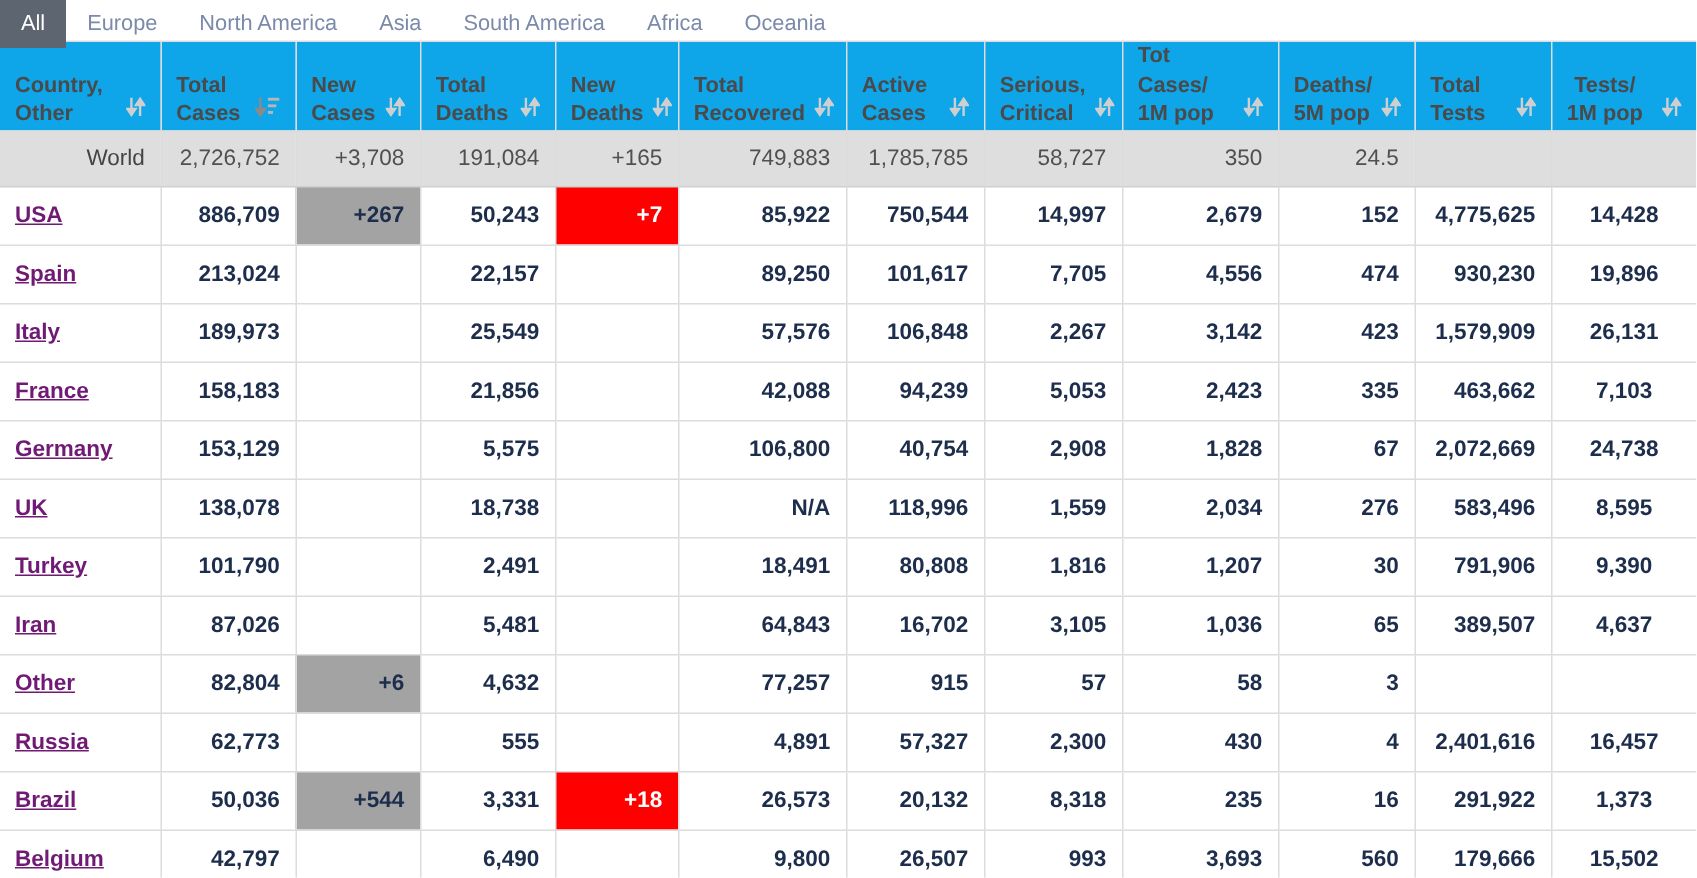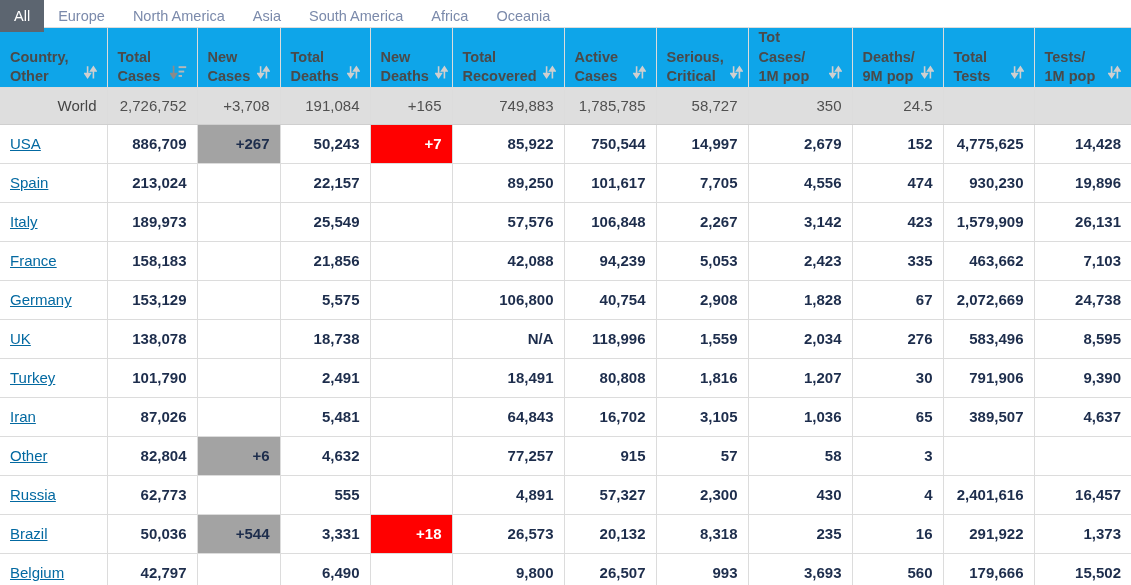--- a/index.html
+++ b/index.html
@@ -58,20 +58,21 @@
   table.stats th,
   table.stats td {
     border-right: 1px solid #dcdcdc;
     border-bottom: 1px solid #dcdcdc;
     padding: 0 10px;
     box-sizing: border-box;
   }
   table.stats th:last-child,
   table.stats td:last-child {
     border-right: none;
+    text-align: center;
   }
 
   thead th {
     vertical-align: bottom;
     text-align: left;
     font-weight: bold;
     color: #4a4a4a;
     height: 58px;
     padding-bottom: 7px;
     padding-top: 6px;
@@ -101,23 +102,23 @@
     font-weight: bold;
     color: #1d2d4c;
     font-size: 15px;
     white-space: nowrap;
   }
   tbody td.country {
     text-align: left;
     font-weight: normal;
   }
   tbody td.country a {
-    color: #0369a1;
+    color: #701a75;
     text-decoration: underline;
-    font-weight: normal;
+    font-weight: bold;
     font-size: 15px;
     cursor: pointer;
   }
 
   tr.world-row td {
     background: #dedede;
     font-weight: normal;
     color: #505050;
     height: 37px;
     border-bottom: 1px solid #cfcfcf;
@@ -253,21 +254,21 @@
 1M pop</span>
               <span class="sort-ico"><svg width="13" height="15" viewBox="0 0 13 15">
                   <path d="M3.6 1.2 L3.6 10.2 M3.6 12.6 L0.9 8.6 L6.3 8.6 Z" fill="#cfcfcf" stroke="#cfcfcf" stroke-width="1.6"></path>
                   <path d="M9.4 13.4 L9.4 4.4 M9.4 2.0 L6.7 6.0 L12.1 6.0 Z" fill="#cfcfcf" stroke="#cfcfcf" stroke-width="1.6"></path>
                 </svg></span>
             </div>
           </th>
           <th>
             <div class="th-inner">
               <span class="th-label">Deaths/
-9M pop</span>
+5M pop</span>
               <span class="sort-ico"><svg width="13" height="15" viewBox="0 0 13 15">
                   <path d="M3.6 1.2 L3.6 10.2 M3.6 12.6 L0.9 8.6 L6.3 8.6 Z" fill="#cfcfcf" stroke="#cfcfcf" stroke-width="1.6"></path>
                   <path d="M9.4 13.4 L9.4 4.4 M9.4 2.0 L6.7 6.0 L12.1 6.0 Z" fill="#cfcfcf" stroke="#cfcfcf" stroke-width="1.6"></path>
                 </svg></span>
             </div>
           </th>
           <th>
             <div class="th-inner">
               <span class="th-label">Total
 Tests</span>

